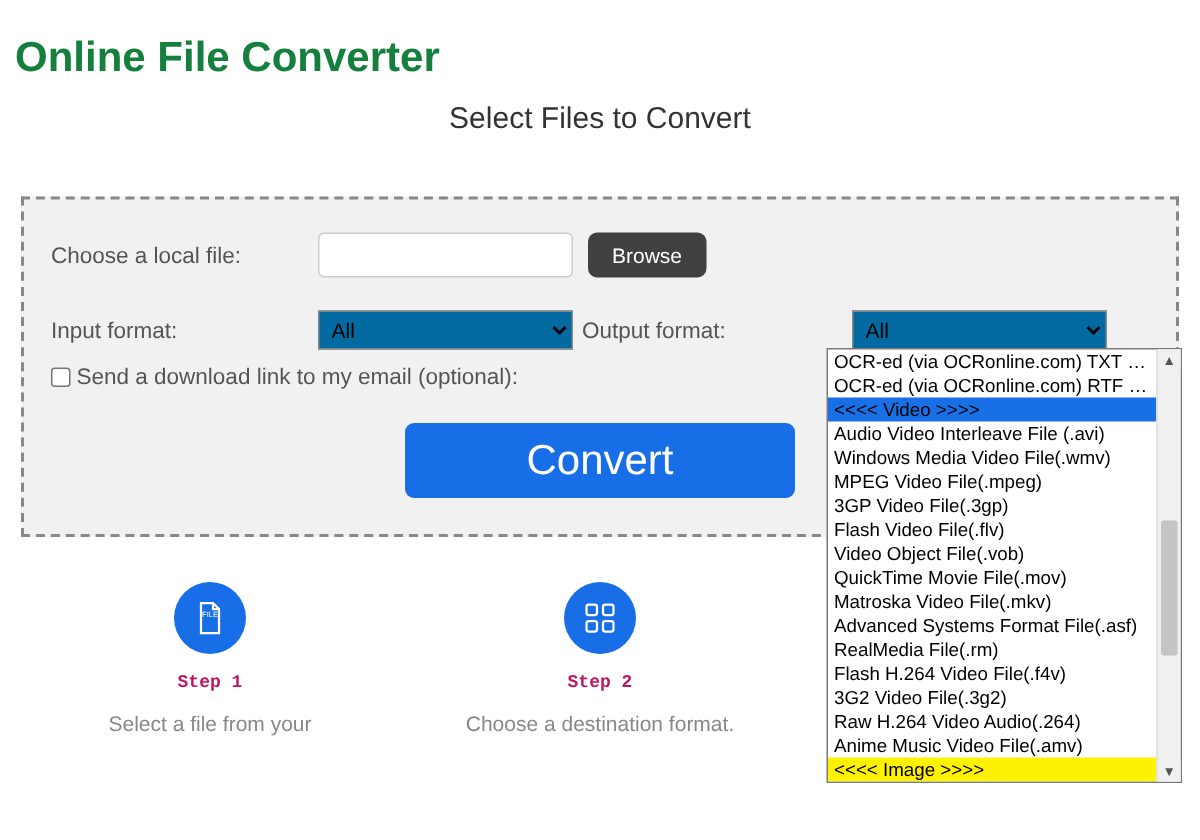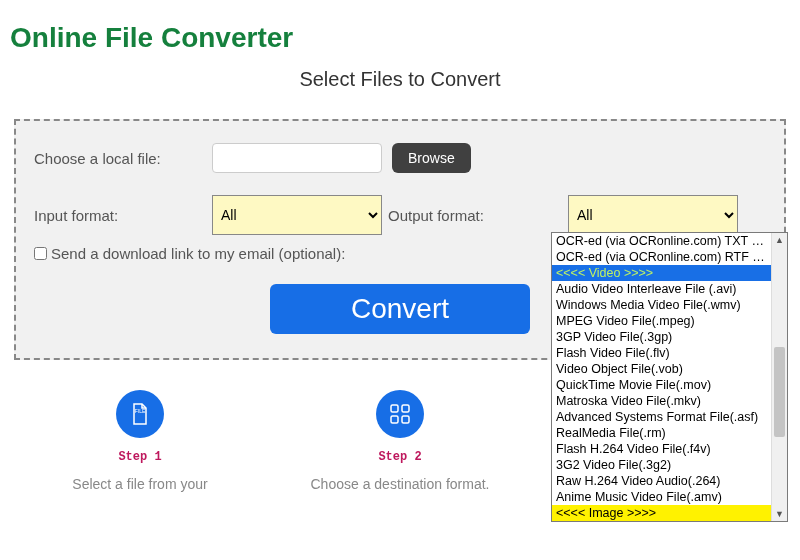--- a/index.html
+++ b/index.html
@@ -1,41 +1,41 @@
 <!DOCTYPE html>
 <html><head>
 <meta charset="utf-8">
 <style>
   * { box-sizing: border-box; margin: 0; padding: 0; }
   body { font-family: Arial, Helvetica, sans-serif; background: #fff; width: 800px; height: 560px; overflow: hidden; }
   .page { padding: 0 10px; }
   .title { text-align: left; font-size: 28px; font-weight: bold; color: #15803d; margin-top: 22px; }
   .subtitle { text-align: center; font-size: 20px; color: #333; margin-top: 14px; }
-  .panel { margin: 28px 4px 0 4px; border: 2px dashed #888; background: #f1f1f1; padding: 22px 18px 24px 18px; position: relative; }
+  .panel { margin: 40px 4px 0 4px; border: 2px dashed #888; background: #f1f1f1; padding: 22px 18px 24px 18px; position: relative; }
   .row { display: flex; align-items: center; margin-bottom: 22px; }
   .row .label { width: 178px; color: #555; font-size: 15px; }
   .file-input { width: 170px; height: 30px; border: 1px solid #ccc; border-radius: 4px; background: #fff; }
   .browse-btn { margin-left: 10px; background: #404040; color: #fff; border: none; border-radius: 6px; padding: 7px 16px; font-size: 14px; cursor: pointer; }
-  .select { width: 170px; height: 40px; border: 1px solid #888; background: #fef9c3; font-size: 14px; padding: 2px 4px; }
+  .select { width: 170px; height: 26px; border: 1px solid #888; background: #0369a1; font-size: 14px; padding: 2px 4px; }
   .output-label { margin-left: 6px; color: #555; font-size: 15px; width: 178px; }
   .output-select-wrap { position: relative; margin-left: 2px; }
   .checkbox-row { margin: 8px 0 22px 0; color: #555; font-size: 15px; display: flex; }
   .checkbox-row input { margin-right: 4px; }
   .convert-wrap { text-align: center; }
   .convert-btn { background: #176ee6; color: #fff; border: none; border-radius: 6px; width: 260px; height: 50px; font-size: 28px; cursor: pointer; }
   .steps { display: flex; justify-content: space-around; margin-top: 30px; }
   .step { text-align: center; width: 33%; }
   .step-circle { width: 48px; height: 48px; border-radius: 50%; background: #176ee6; margin: 0 auto 12px auto; display: flex; align-items: center; justify-content: center; }
   .step-title { font-weight: bold; color: #be185d; font-size: 12px; margin-bottom: 12px; font-family: Liberation Mono, monospace; }
   .step-desc { color: #888; font-size: 14px; }
   
   .listbox-container { position: absolute; right: 12px; top: 232px; width: 237px; border: 1px solid #7a7a7a; background: #fff; z-index: 50; display:flex; }
   .listbox { flex:1; font-size: 12.5px; line-height: 16px; max-height: 300px; overflow: hidden; }
   .listbox .opt { padding: 0 4px; white-space: nowrap; overflow: hidden; text-overflow: ellipsis; cursor: default; }
-  .listbox .opt.selected { background: #186fe6; color: #bef264; }
+  .listbox .opt.selected { background: #186fe6; color: #000000; }
   .listbox .opt.highlight-y { background: #fff200; }
   .scrollbar { width: 16px; background: #f0f0f0; border-left: 1px solid #ddd; position: relative; }
   .scrollbar .arrow { height: 14px; background: #f0f0f0; text-align: center; font-size: 9px; line-height: 14px; color: #555; cursor: pointer; }
   .scrollbar .track { position: absolute; top: 14px; bottom: 14px; left: 0; right: 0; }
   .scrollbar .thumb { position: absolute; left: 2px; right: 2px; top: 100px; height: 90px; background: #c4c4c4; border-radius: 2px; cursor: pointer; }
 </style>
 </head>
 <body>
 
 <div class="page">

